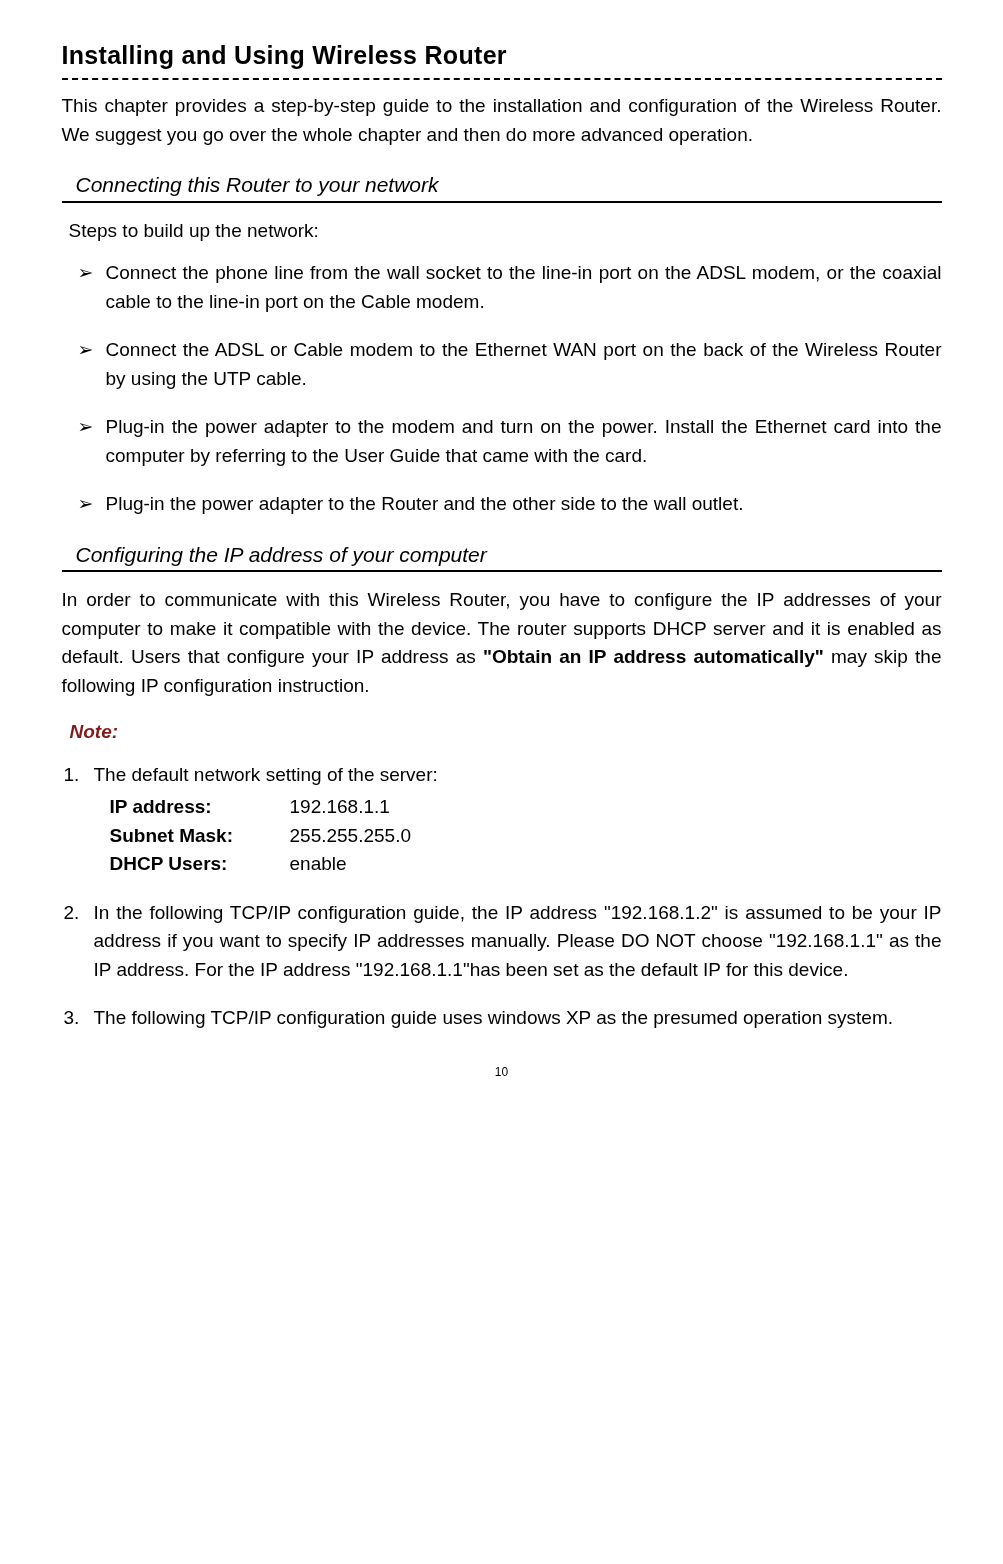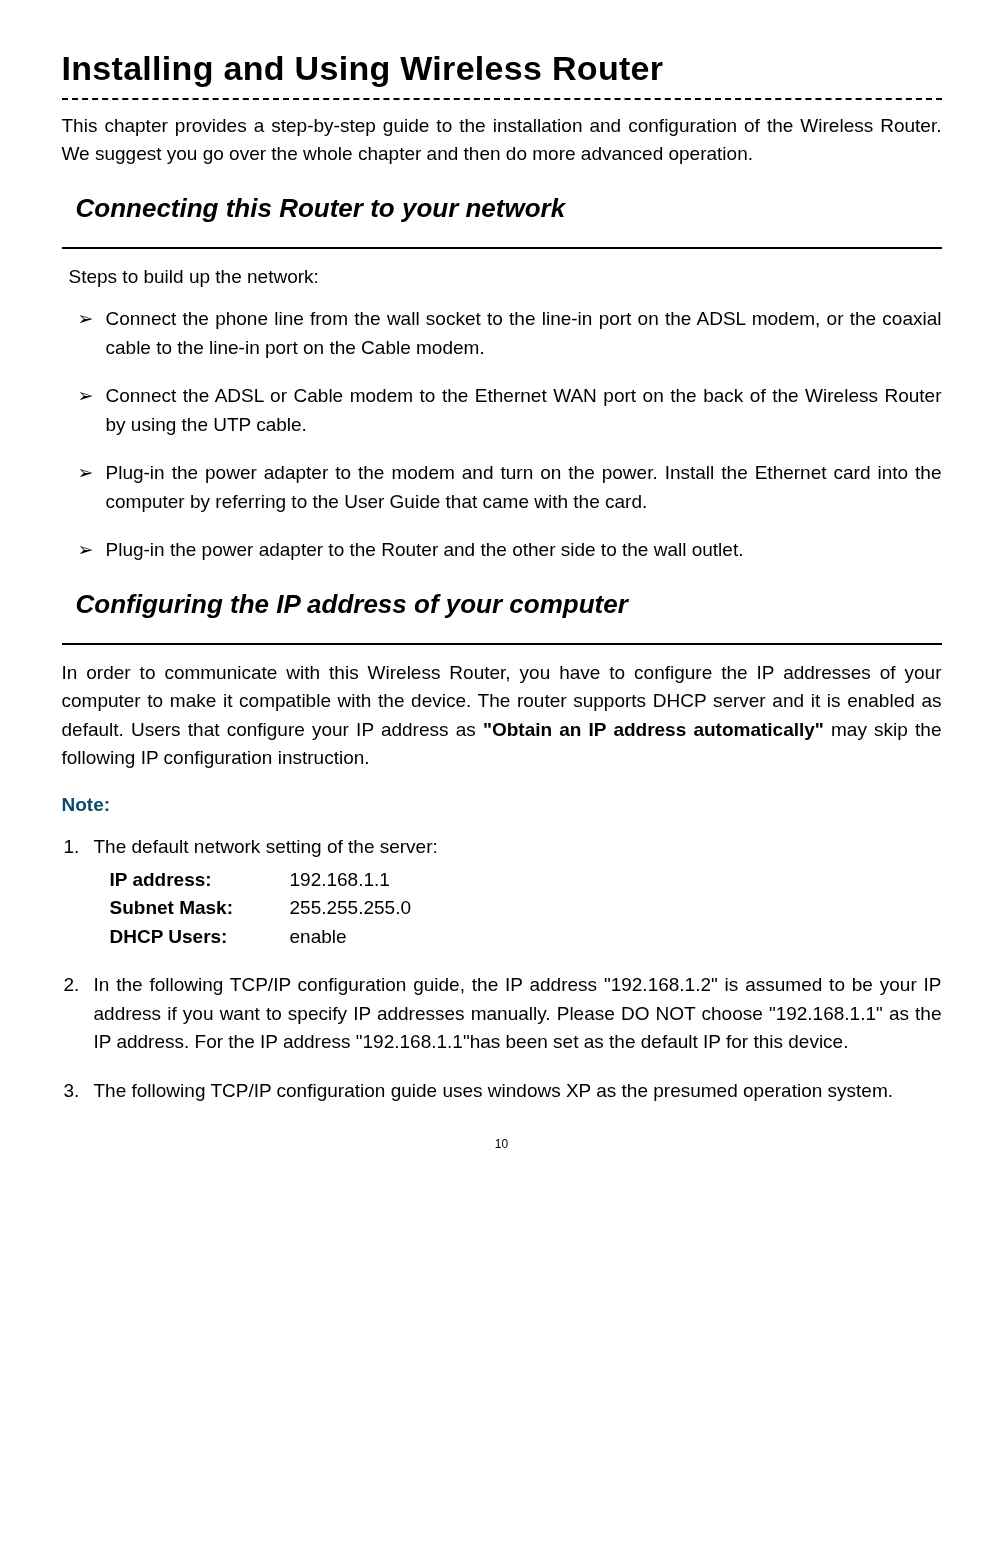--- a/index.html
+++ b/index.html
@@ -6,37 +6,37 @@
       font-family: Arial, "Helvetica Neue", Helvetica, sans-serif;
       max-width: 880px;
       margin: 0 auto;
       padding: 20px 40px;
       color: #000;
       background: #fff;
       line-height: 1.5;
       font-size: 19px;
     }
     h1 {
-      font-size: 34px;
+      font-size: 25px;
       font-weight: bold;
       margin-bottom: 6px;
       border-bottom: 2px dashed #000;
       padding-bottom: 4px;
       letter-spacing: 0.3px;
     }
     .intro {
       text-align: justify;
       margin: 12px 0 20px 0;
     }
     h2.section {
       font-style: italic;
-      font-weight: bold;
-      font-size: 26px;
+      font-weight: normal;
+      font-size: 21px;
       border-bottom: 2px solid #000;
-      padding-bottom: 19px;
+      padding-bottom: 0;
       margin: 20px 0 14px 0;
       padding-left: 14px;
     }
     .subtext {
       margin: 8px 0 14px 7px;
     }
     .steps {
       list-style: none;
       padding: 0;
       margin: 0 0 0 14px;
@@ -56,23 +56,24 @@
       font-size: 19px;
     }
     .para {
       text-align: justify;
       margin: 8px 0 18px 0;
     }
     .para .bold {
       font-weight: bold;
     }
     .note {
-      color: #0c4a6e;
+      color: #7f1d1d;
       font-weight: bold;
-      margin: 0 0 14px 0;
+      margin: 0 0 14px 8px;
+      font-style: italic;
     }
     ol.numbered {
       list-style: none;
       counter-reset: item;
       padding: 0;
       margin: 0;
     }
     ol.numbered > li {
       counter-increment: item;
       position: relative;

